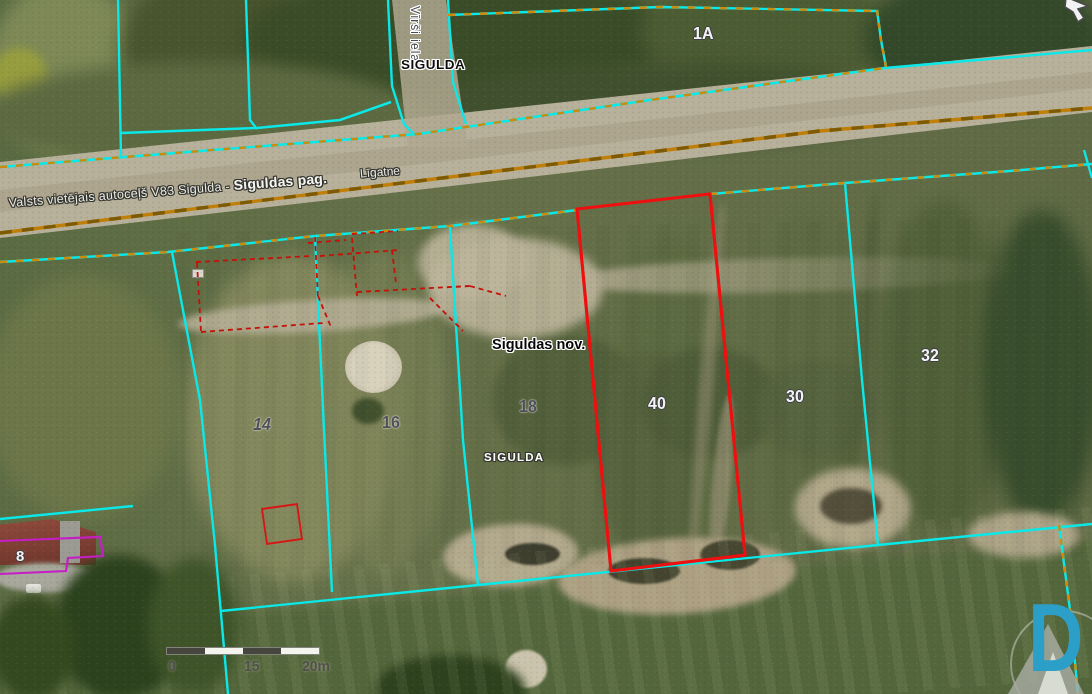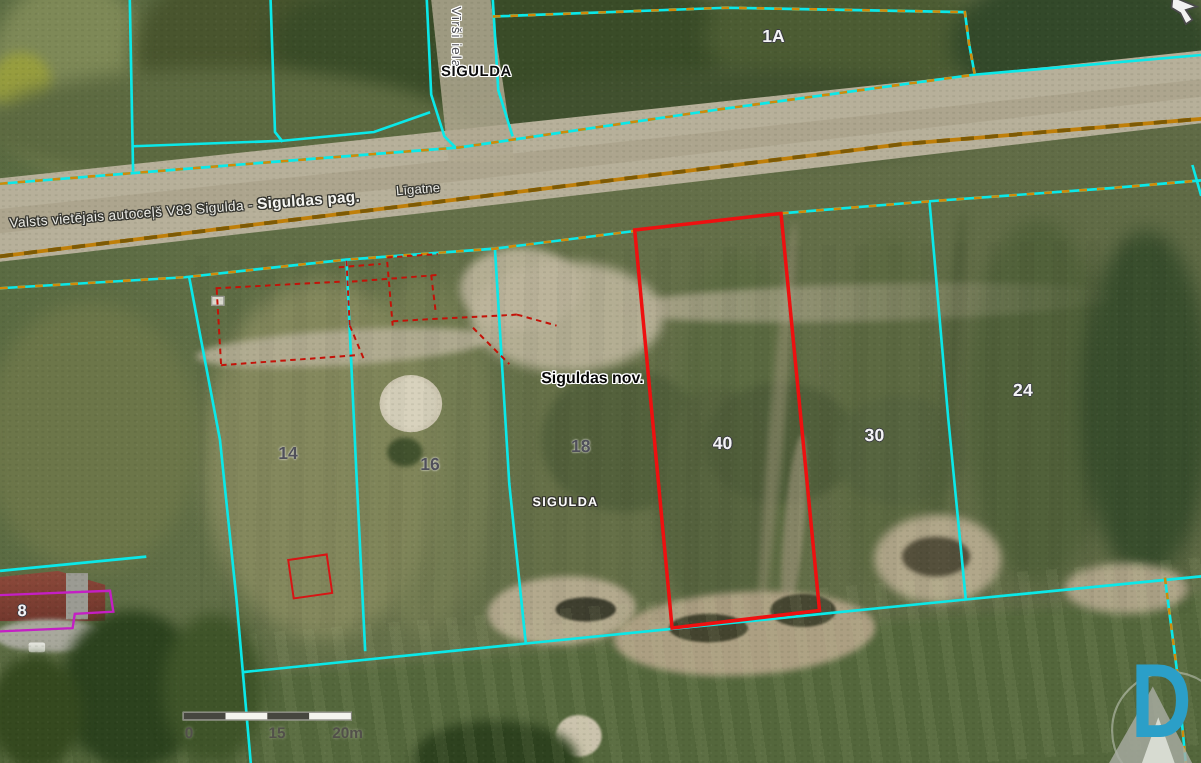--- a/index.html
+++ b/index.html
@@ -26,21 +26,21 @@
             font-size:12.5px;color:#ebebe6;letter-spacing:.3px;}
   .roadline b{font-size:14px;color:#f6f6f2;letter-spacing:.2px;}
   .road-ovl{left:360px;top:166px;transform:rotate(-4.3deg);font-size:12px;color:#e9e9e4;z-index:19;}
   .muni{left:492px;top:337px;font-size:14.5px;font-weight:bold;color:#060606;}
   .town-c{left:484px;top:451px;font-size:11.5px;font-weight:bold;letter-spacing:1.2px;color:#fdfdfd;}
   .pnum{font-size:16px;font-weight:bold;}
   .pnum.dark{color:#50505a;}
   .pnum.light{color:#f3f3f5;text-shadow:-1px 0 0 rgba(58,58,66,.9),1px 0 0 rgba(58,58,66,.9),
               0 -1px 0 rgba(58,58,66,.9),0 1px 0 rgba(58,58,66,.9);}
   .lb-1a{left:693px;top:25px;}  .lb-8{left:16px;top:548px;font-size:15px;}
-  .lb-14{left:253px;top:404px;} .lb-16{left:382px;top:414px;}
+  .lb-14{left:253px;top:416px;font-style:italic;} .lb-16{left:382px;top:414px;}
   .lb-18{left:519px;top:398px;} .lb-20{left:648px;top:395px;}
   .lb-22{left:786px;top:388px;} .lb-24{left:921px;top:347px;}
   
   .scalebar{position:absolute;left:166px;top:647px;width:158px;z-index:40;}
   .sb-track{position:relative;width:154px;height:8px;background:#f4f4ee;
             border:1px solid rgba(70,70,62,.65);display:flex;}
   .sb-seg{height:100%;width:38px;}
   .sb-seg.d{background:#46463f;}
   .sb-ticks{position:relative;height:16px;margin-top:3px;font-size:14px;font-weight:bold;
             color:#52504a;text-shadow:0 0 3px rgba(235,235,225,.45);}
@@ -216,21 +216,21 @@
   </div>
   <div class="lbl muni halo-w">Siguldas nov.</div>
   <div class="lbl town-c halo-d">SIGULDA</div>
   <div class="lbl pnum light lb-1a">1A</div>
   <div class="lbl pnum light lb-8">8</div>
   <div class="lbl pnum dark halo-soft lb-14">14</div>
   <div class="lbl pnum dark halo-soft lb-16">16</div>
   <div class="lbl pnum dark halo-soft lb-18">18</div>
   <div class="lbl pnum light lb-20">40</div>
   <div class="lbl pnum light lb-22">30</div>
-  <div class="lbl pnum light lb-24">24</div>
+  <div class="lbl pnum light lb-24">32</div>
 
   <div class="scalebar">
     <div class="sb-track">
       <div class="sb-seg d"></div>
       <div class="sb-seg"></div>
       <div class="sb-seg d"></div>
       <div class="sb-seg"></div>
     </div>
     <div class="sb-ticks">
       <span class="sb-t0">0</span>

